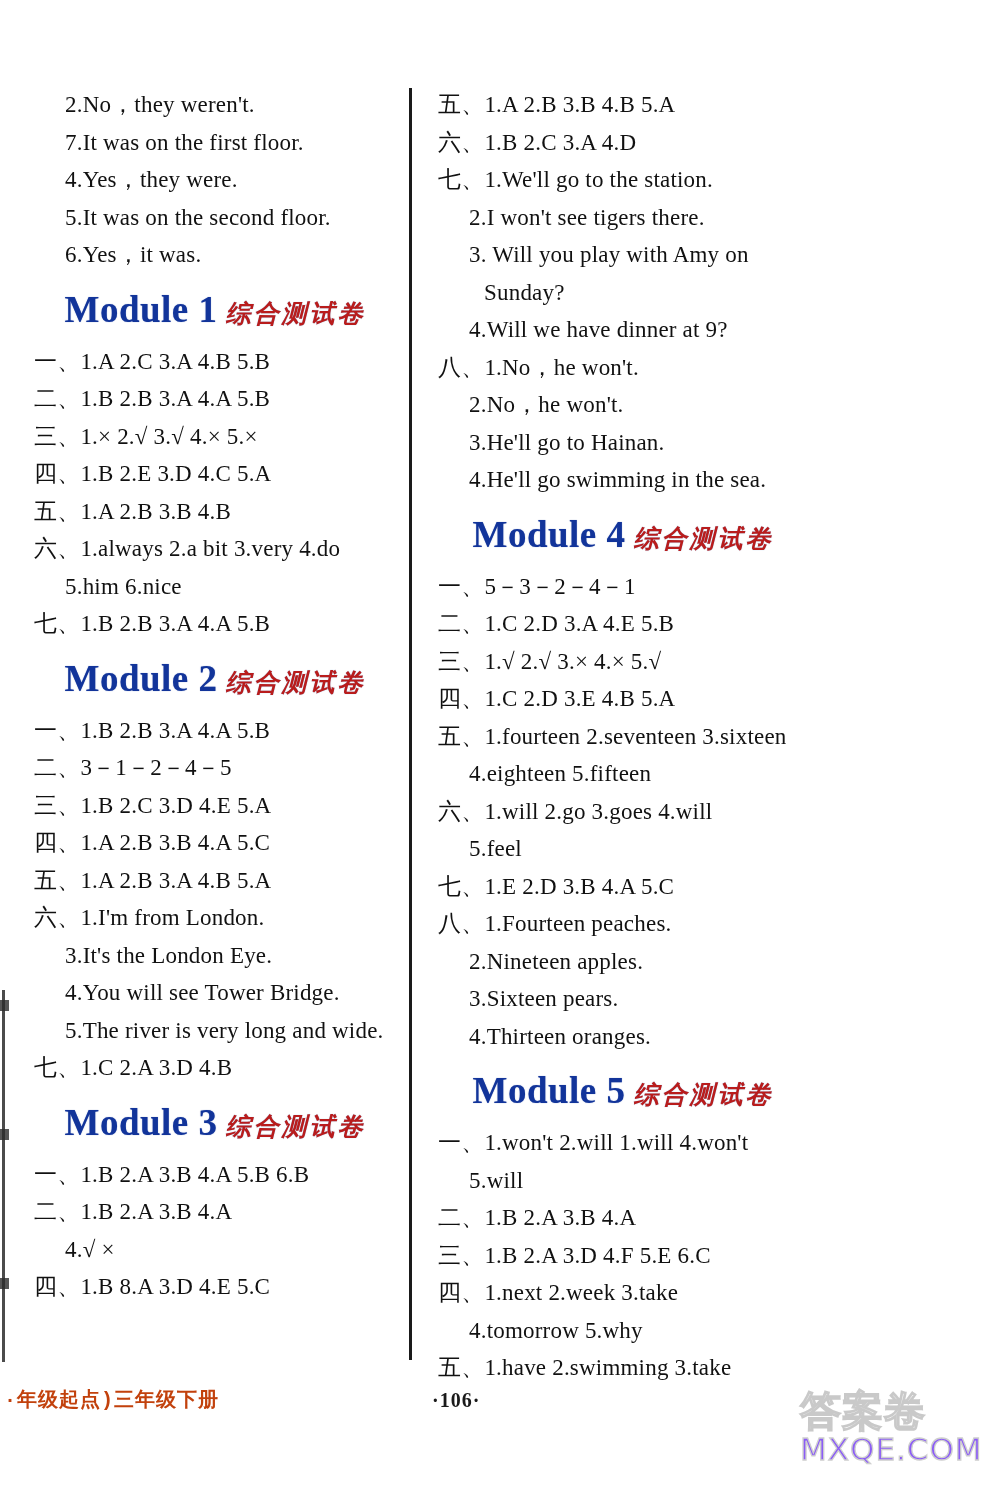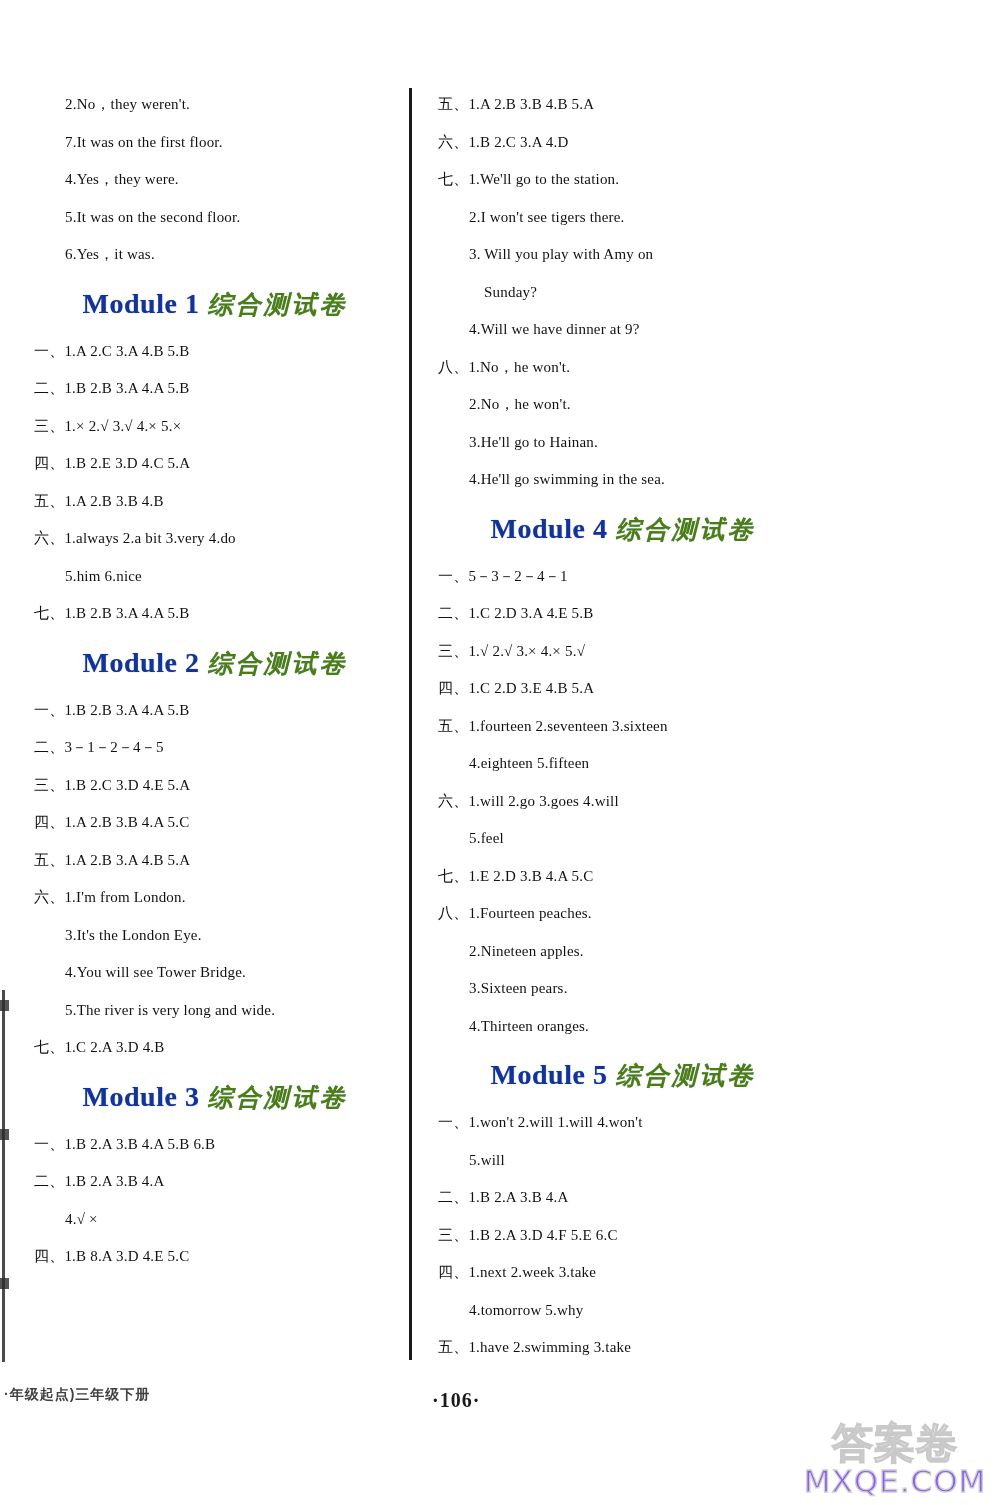--- a/index.html
+++ b/index.html
@@ -57,21 +57,21 @@
   
   .column {
     position: absolute;
     top: 86px;
   }
   #col-left  { left: 34px;  width: 362px; }
   #col-right { left: 438px; width: 370px; }
 
   
   .ans-line {
-    font-size: 15px;
+    font-size: 23px;
     line-height: 37.5px;
     letter-spacing: .2px;
     white-space: nowrap;
   }
   .ans-line.indent { padding-left: 31px; }
   .ans-line.indent2 { padding-left: 46px; }
 
   
   .justified {
     text-align: justify;
@@ -81,68 +81,68 @@
 
   
   .module-head {
     margin: 14px 0 12px 0;
     text-align: center;
     white-space: nowrap;
   }
   .module-head .mod-en {
     font-family: "Liberation Serif", "DejaVu Serif", serif;
     font-weight: bold;
-    font-size: 28px;
+    font-size: 37px;
     color: #12349a;
     letter-spacing: .5px;
     text-shadow: 0 0 1px rgba(18,52,154,.5);
     margin-top: 36px;
   }
   .module-head .mod-cn {
     font-family: "DejaVu Sans", sans-serif;
     font-weight: bold;
     font-style: italic;
     font-size: 25px;
-    color: #4d7c0f;
+    color: #b91c1c;
     letter-spacing: 3px;
     margin-left: 8px;
     text-shadow: 0 0 1px rgba(27,127,212,.45);
   }
 
   
   .footer-left {
     position: absolute;
     left: 4px;
     top: 1386px;
-    font-family: Liberation Sans, sans-serif;
-    font-weight: bold;
-    font-size: 14px;
-    color: #404040;
+    font-family: Liberation Mono, monospace;
+    font-weight: bold;
+    font-size: 20px;
+    color: #c2410c;
     letter-spacing: 1px;
     white-space: nowrap;
   }
   .footer-page {
     position: absolute;
     left: 388px;
     top: 1389px;
     font-family: "Liberation Serif", "DejaVu Serif", serif;
     font-weight: bold;
     font-size: 20px;
     color: #1a1a1a;
     letter-spacing: 1px;
     margin-left: 44px;
   }
 
   
   .watermark {
     position: absolute;
     left: 800px;
-    top: 1420px;
+    top: 1388px;
     width: 190px;
-    text-align: center;
+    text-align: left;
     user-select: none;
   }
   .watermark .wm-cn {
     display: block;
     font-family: "DejaVu Sans", sans-serif;
     font-weight: bold;
     font-size: 41px;
     letter-spacing: 1px;
     color: #ffffff;
     -webkit-text-stroke: 1.4px #c9c9c9;

